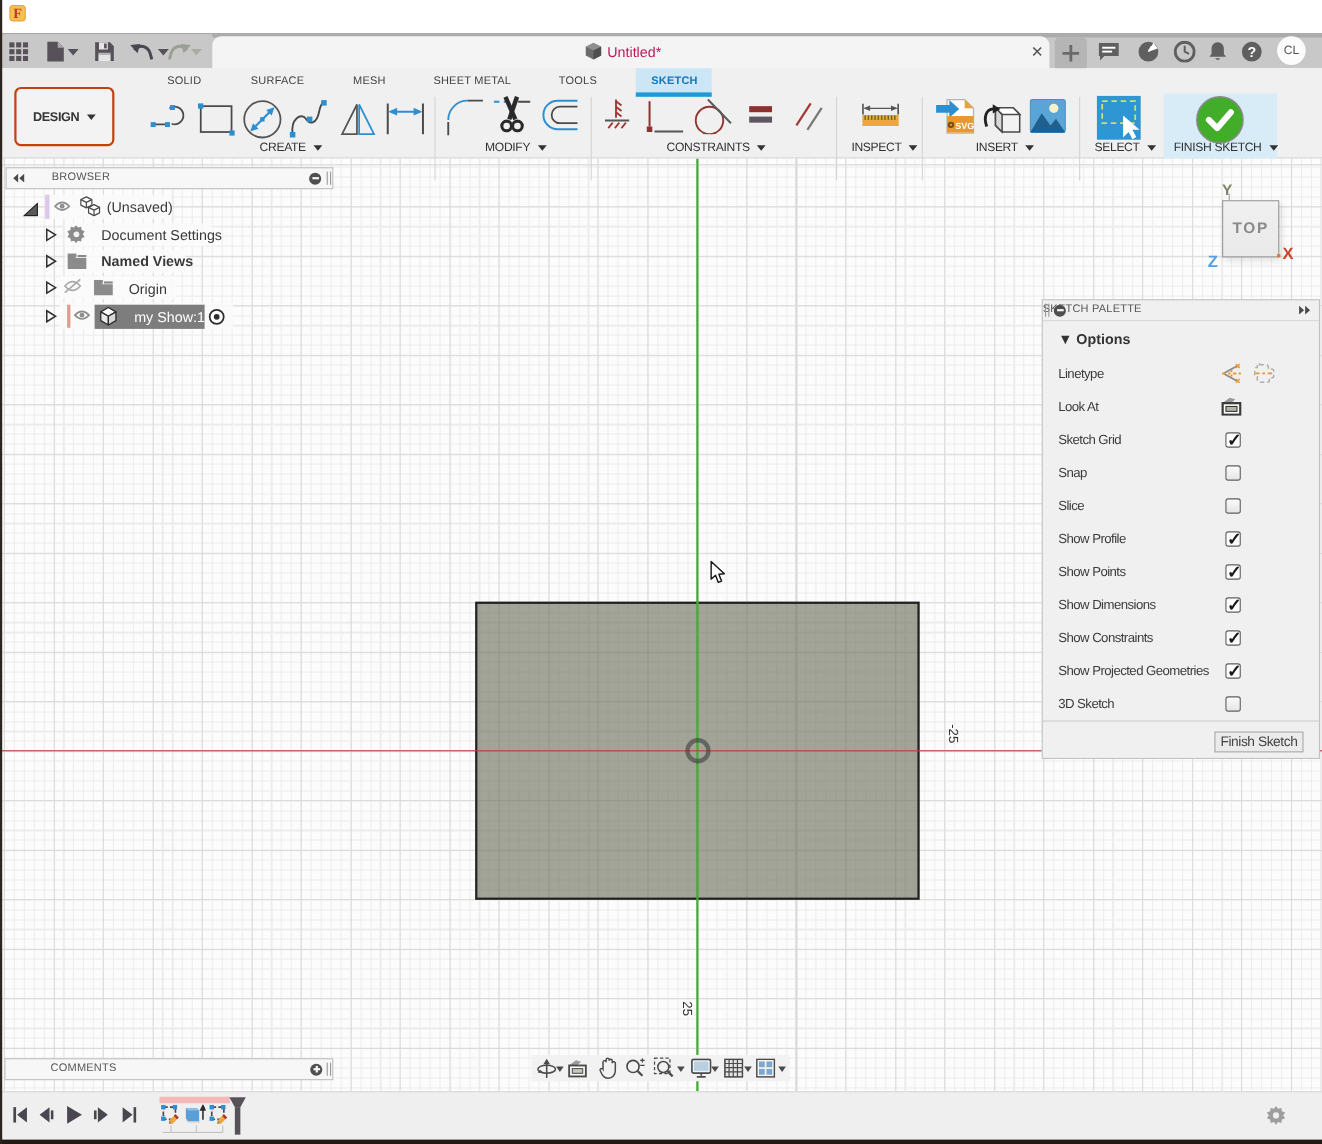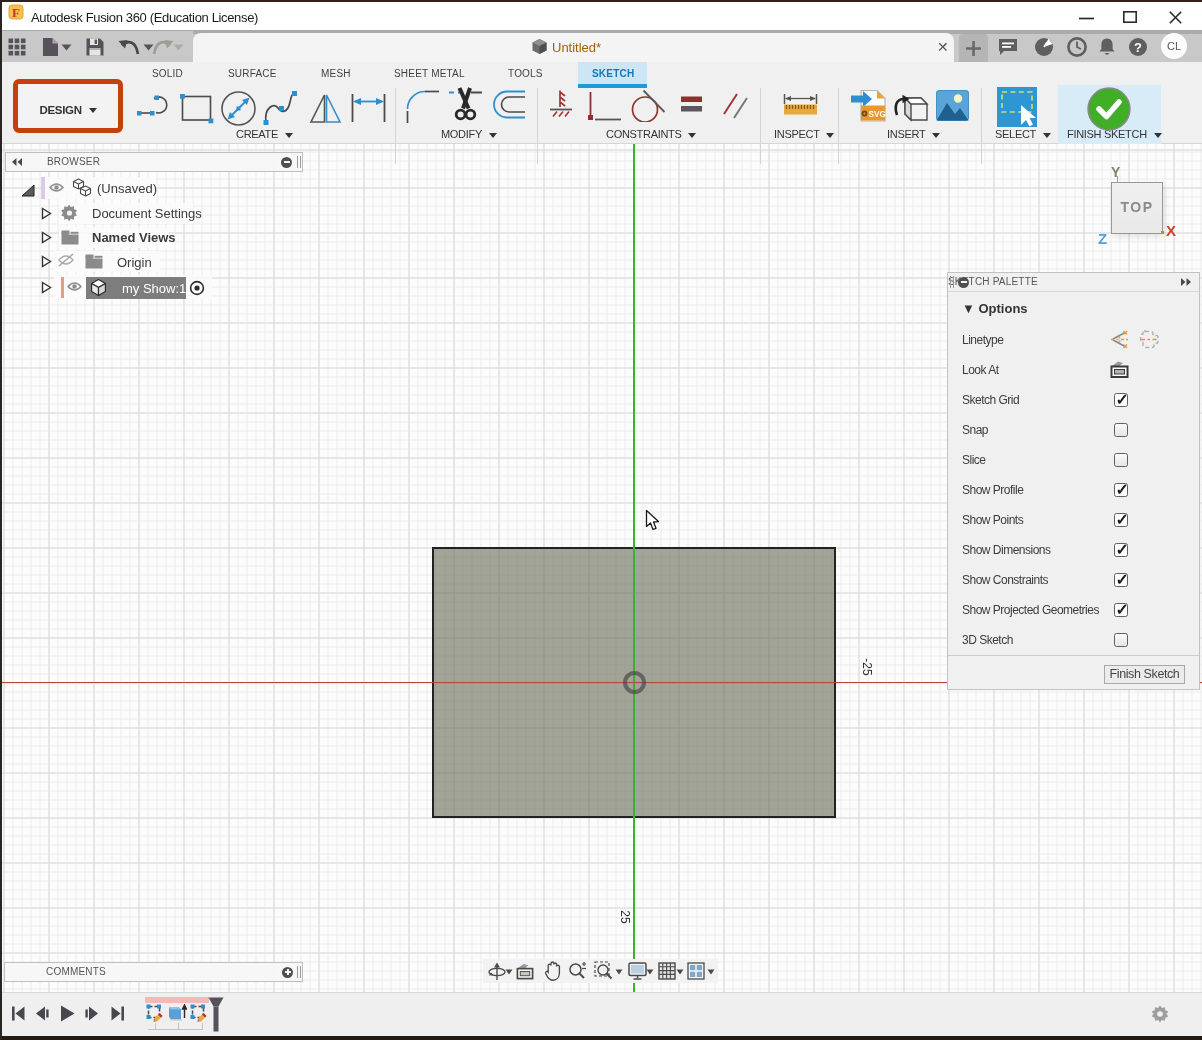--- a/index.html
+++ b/index.html
@@ -9,27 +9,27 @@
 .abs { position:absolute; }
 
 
 #titlebar { position:absolute; left:0; top:0; width:1202px; height:30px; background:#fff; border-top:2px solid #33201b; }
 #title-text { position:absolute; left:31px; top:8px; font-size:13px; letter-spacing:-0.35px; color:#1a1a1a; }
 
 
 #toolbar { position:absolute; left:0; top:30px; width:1202px; height:32px; background:#c8c8c8; border-top:1px solid #a9a9a9; }
 #qat-strip { position:absolute; left:193px; top:0; width:1009px; height:3px; background:#ababab; }
 #doctab { position:absolute; left:193px; top:2px; width:761px; height:30px; background:#f4f4f4; border-radius:8px 8px 0 0; }
-#doctab-label { position:absolute; left:359px; top:7px; font-size:13px; color:#a16207; }
+#doctab-label { position:absolute; left:359px; top:7px; font-size:13px; color:#be185d; }
 #doctab-x { position:absolute; left:744px; top:6px; font-size:14px; color:#555; }
 #plusbtn { position:absolute; left:959px; top:3px; width:29px; height:29px; background:#b5b5b5; border-radius:4px 4px 0 0; }
 
 
 #ribbon { position:absolute; left:0; top:62px; width:1202px; height:82px; background:#f0f0f0; border-bottom:1px solid #d6d6d6; }
-#designbtn { position:absolute; left:13px; top:17px; width:110px; height:54px; border:5px solid #c2410c; border-radius:6px; background:#f3f3f3; color:#333; font-size:11.5px; font-weight:bold; text-align:center; line-height:52px; letter-spacing:-0.3px; }
+#designbtn { position:absolute; left:13px; top:17px; width:91px; height:54px; border:2px solid #c2410c; border-radius:6px; background:#f3f3f3; color:#333; font-size:11.5px; font-weight:bold; text-align:center; line-height:52px; letter-spacing:-0.3px; }
 .rtab { position:absolute; top:0; height:24px; font-size:10px; color:#3f3f3f; letter-spacing:0.2px; }
 .rtab.active { color:#1177b8; font-weight:bold; }
 #sketchtab-bg { position:absolute; left:578px; top:0; width:69px; height:25px; background:#cde6f6; }
 #sketchtab-ul { position:absolute; left:578px; top:22px; width:69px; height:3.5px; background:#1f9ad8; }
 .glabel { position:absolute; top:66px; font-size:11px; letter-spacing:-0.3px; color:#333; white-space:nowrap; }
 .gsep { position:absolute; top:26px; width:1px; height:76px; background:#d4d4d4; }
 .caret { display:inline-block; width:0; height:0; border-left:4px solid transparent; border-right:4px solid transparent; border-top:5px solid #333; vertical-align:middle; margin-left:4px; }
 #finishblock { position:absolute; left:1058px; top:23px; width:103px; height:59px; background:#d8ecf8; }
 
 
@@ -87,32 +87,20 @@
   <div id="vaxis"></div>
   <div id="haxis"></div>
   <div id="origin"></div>
   <div class="dim" style="left:858px; top:660px;">-25</div>
   <div class="dim" style="left:618px; top:910px;">25</div>
   <div id="vcube">TOP</div>
   <div id="vc-y">Y</div>
   <div id="vc-z">Z</div>
   <div id="vc-x">X</div>
 
-  <div id="titlebar">
-    <div id="title-text">Autodesk Fusion 360 (Education License)</div>
-    <svg class="icon" style="left:1079px; top:15px;" width="15" height="3" viewBox="0 0 15 3">
-        <path d="M0 1.5 H15" stroke="#2b2b2b" stroke-width="1.7"></path>
-      </svg>
-    <svg class="icon" style="left:1123px; top:9px;" width="14" height="12" viewBox="0 0 14 12">
-        <rect x="0.8" y="0.8" width="12.4" height="10.4" fill="none" stroke="#2b2b2b" stroke-width="1.6"></rect>
-      </svg>
-    <svg class="icon" style="left:1169px; top:9px;" width="13" height="13" viewBox="0 0 13 13">
-        <path d="M0.8 0.8 L12.2 12.2 M12.2 0.8 L0.8 12.2" stroke="#2b2b2b" stroke-width="1.6"></path>
-      </svg>
-  </div>
 
   <div id="toolbar">
     <div id="qat-strip"></div>
     <div id="doctab">
       <div id="doctab-label">Untitled*</div>
       <div id="doctab-x">✕</div>
     </div>
     <div id="plusbtn"></div>
     <svg class="icon" style="left:965px; top:9px;" width="17" height="17" viewBox="0 0 17 17">
         <path d="M8.5 1 V16 M1 8.5 H16" stroke="#6a6a6a" stroke-width="2.6"></path>

